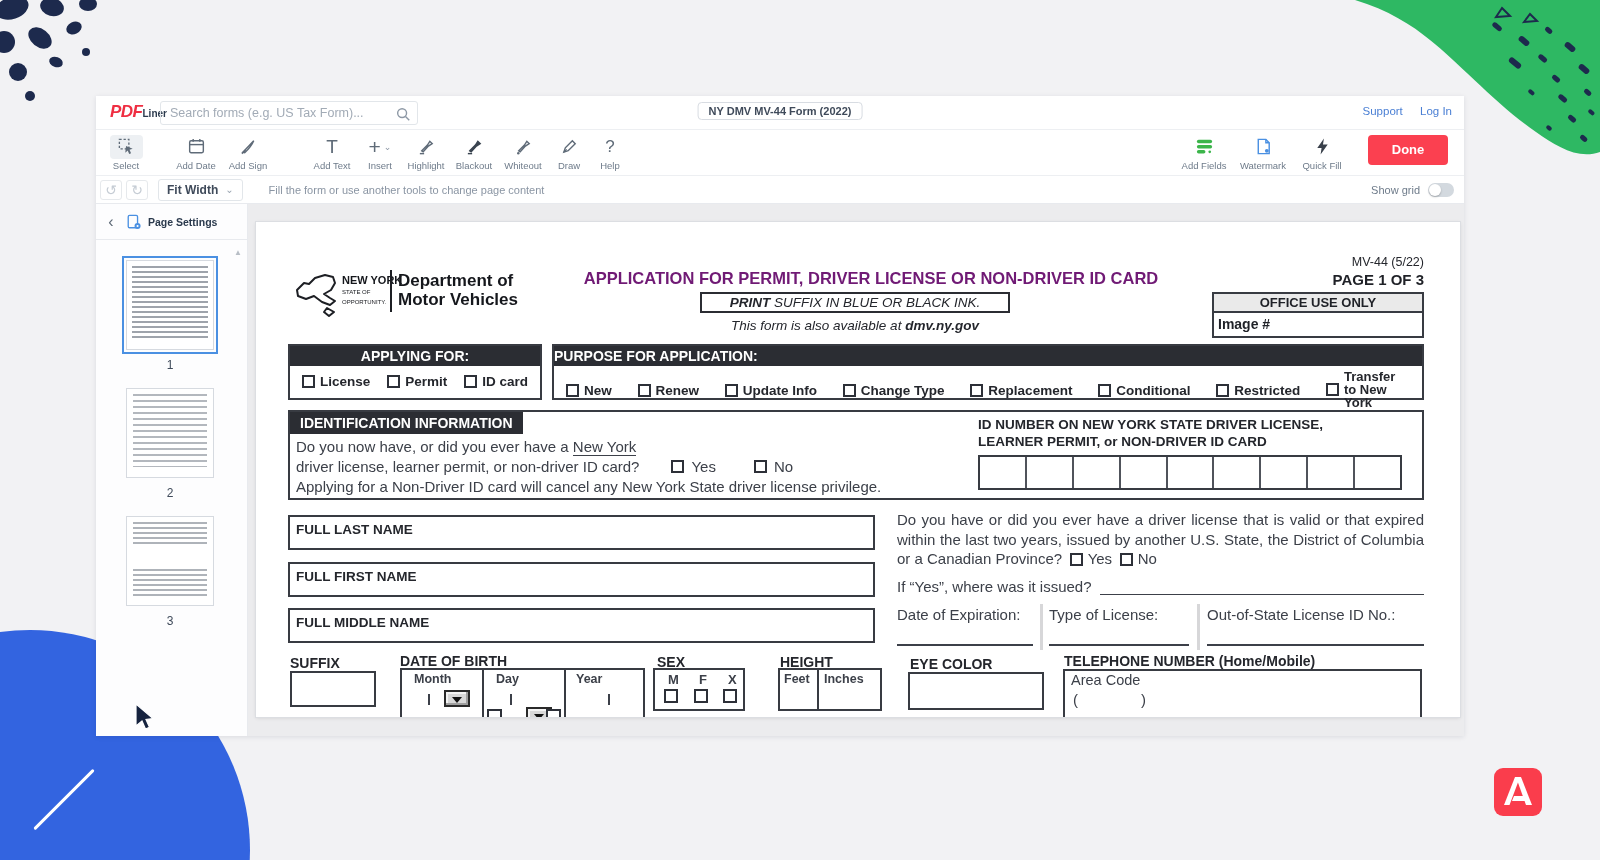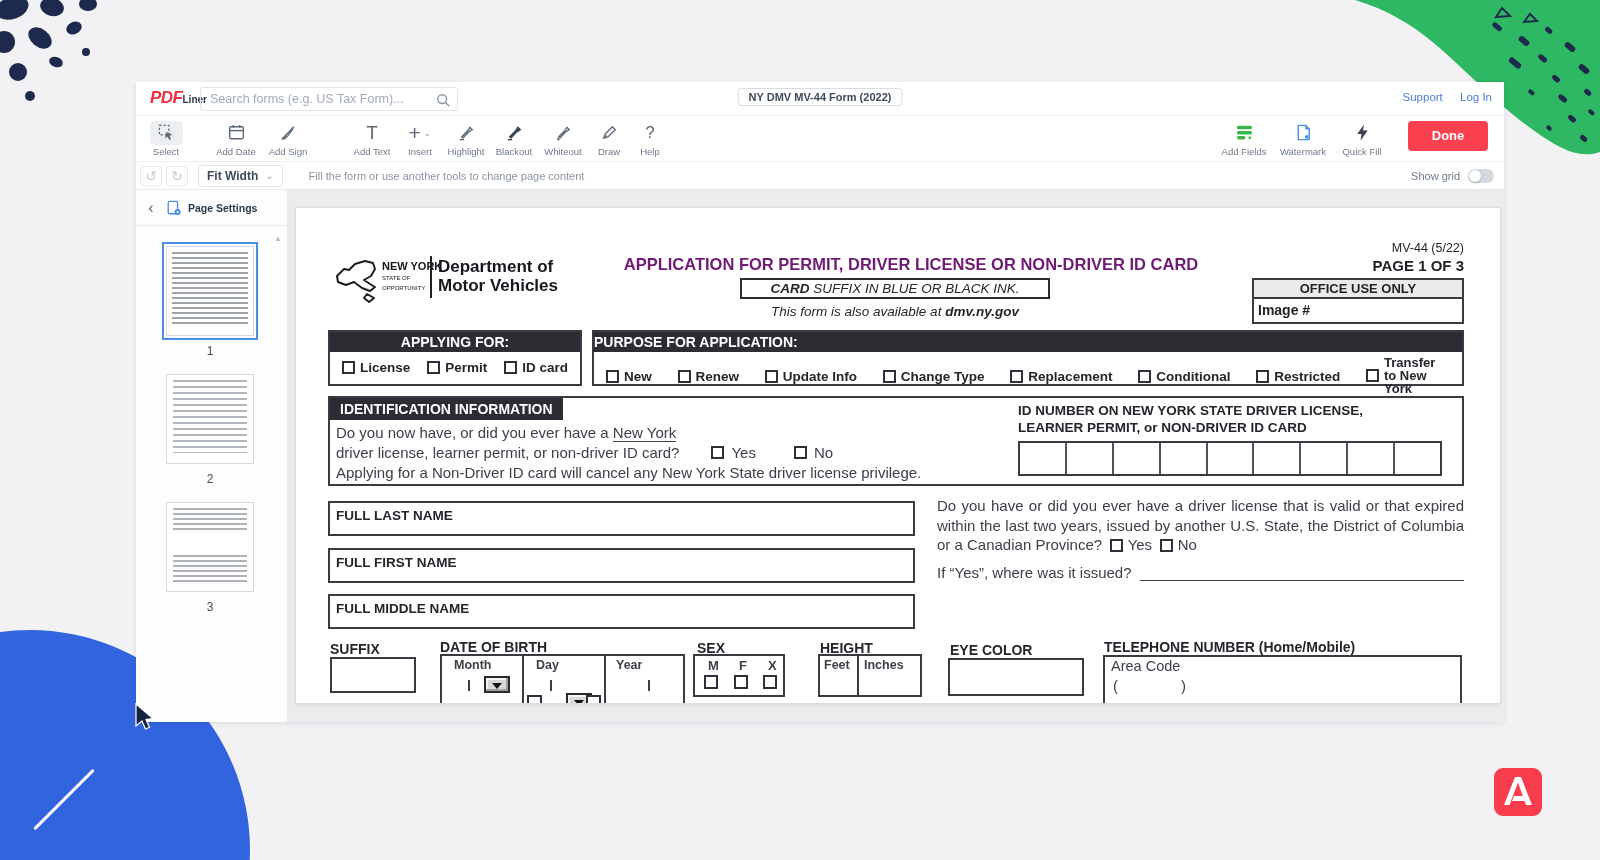--- a/index.html
+++ b/index.html
@@ -14,22 +14,22 @@
   #decor-dots    { right:0; top:0; z-index:2; }
   #decor-circle  { left:-190px; top:630px; width:440px; height:440px; border-radius:50%;
                    background:#3364e0; z-index:1; }
   #decor-slash   { left:22px; top:798px; width:84px; height:3px; background:#fff;
                    border-radius:2px; transform:rotate(-45deg); z-index:2; }
   #decor-cursor  { left:132px; top:702px; z-index:30; }
   #adobe-badge   { left:1494px; top:768px; width:48px; height:48px; border-radius:9px;
                    background:#fa3d4c; z-index:2; }
 
   
-  #app { left:96px; top:82px; width:1368px; height:640px; background:#fff; z-index:10;
-         box-shadow:0 1px 5px rgba(20,30,60,.10); color:#3f4a5a;margin-left:40px; }
+  #app { left:96px; top:96px; width:1368px; height:640px; background:#fff; z-index:10;
+         box-shadow:0 1px 5px rgba(20,30,60,.10); color:#3f4a5a; }
 
   
   .hdr { height:34px; border-bottom:1px solid #edeff2; position:relative; }
   .logo { position:absolute; left:14px; top:7px; line-height:18px; white-space:nowrap; }
   .logo .pdf { color:#ef2e42; font-weight:bold; font-size:17px; font-style:italic; letter-spacing:-.5px;}
   .logo .liner { color:#2b3a4d; font-weight:bold; font-size:10px; }
   .search { position:absolute; left:64px; top:5px; width:258px; height:24px;
             border:1px solid #e2e6ea; border-radius:3px; }
   .search input { width:100%; height:100%; border:0; outline:0; padding:0 26px 0 9px;
                   font-size:12.5px; color:#6b7684; font-family:inherit; background:transparent;}
@@ -371,21 +371,21 @@
           <div style="font-size:6px;">OPPORTUNITY.</div>
         </div>
         <div class="abs" style="left:134px;top:48px;width:2px;height:42px;background:#1d1f24;"></div>
         <div class="abs" style="left:142px;top:49px;font-weight:bold;font-size:17px;line-height:19px;color:#15171c;">
           <div>Department of</div>
           <div>Motor Vehicles</div>
         </div>
 
         <div class="abs" style="left:300px;top:47px;width:630px;text-align:center;font-weight:bold;font-size:16.5px;color:#701a75;">APPLICATION FOR PERMIT, DRIVER LICENSE OR NON-DRIVER ID CARD</div>
         <div class="abs" style="left:444px;top:70px;width:310px;height:21px;border:2px solid #2b2d33;display:flex;align-items:center;justify-content:center;font-size:13.5px;font-style:italic;color:#24262c;">
-          <span style="font-weight:bold;">CARD</span>
+          <span style="font-weight:bold;">PRINT</span>
           <span style="white-space:pre;"> SUFFIX IN BLUE OR BLACK INK.</span>
         </div>
         <div class="abs" style="left:444px;top:96px;width:310px;text-align:center;font-size:13.5px;font-style:italic;color:#24262c;">
           <span>This form is also available at </span><span style="font-weight:bold;">dmv.ny.gov</span>
         </div>
 
         <div class="abs" style="left:968px;top:33px;width:200px;text-align:right;font-size:12.5px;color:#24262c;">MV-44 (5/22)</div>
         <div class="abs" style="left:968px;top:49px;width:200px;text-align:right;font-weight:bold;font-size:15px;color:#1f2127;">PAGE 1 OF 3</div>
         <div class="abs b2" style="left:956px;top:70px;width:212px;height:46px;">
           <div style="height:19px;background:#eaeaea;border-bottom:2px solid #383b42;text-align:center;font-weight:bold;font-size:13px;color:#1f2127;line-height:18px;">OFFICE USE ONLY</div>
@@ -490,20 +490,30 @@
         </div>
 
         <div class="abs" style="left:641px;top:288px;width:527px;font-size:15px;line-height:19.5px;text-align:justify;">
           <span>Do you have or did you ever have a driver license that is valid or that expired within the last two years, issued by another U.S. State, the District of Columbia or a Canadian Province?</span>
           <span style="white-space:nowrap;">&nbsp;<span class="cb"></span>&nbsp;<span>Yes</span>&nbsp;&nbsp;<span class="cb"></span>&nbsp;<span>No</span></span>
         </div>
         <div class="abs" style="left:641px;top:356px;width:527px;display:flex;align-items:flex-end;font-size:15px;">
           <span style="white-space:nowrap;">If “Yes”, where was it issued?</span>
           <div style="flex:1;border-bottom:1.5px solid #3c4049;margin-left:8px;height:16px;"></div>
         </div>
+        <div class="abs" style="left:641px;top:382px;width:527px;height:46px;">
+          <div class="abs" style="left:0;top:2px;font-size:15px;">Date of Expiration:</div>
+          <div class="uline abs" style="left:0;top:40px;width:136px;"></div>
+          <div class="vsep" style="left:143px;top:0;height:46px;"></div>
+          <div class="abs" style="left:152px;top:2px;font-size:15px;">Type of License:</div>
+          <div class="uline abs" style="left:152px;top:40px;width:140px;"></div>
+          <div class="vsep" style="left:300px;top:0;height:46px;"></div>
+          <div class="abs" style="left:310px;top:2px;font-size:15px;white-space:nowrap;">Out-of-State License ID No.:</div>
+          <div class="uline abs" style="left:310px;top:40px;width:217px;"></div>
+        </div>
 
         <div class="abs flabel" style="left:34px;top:433px;font-size:14px;">SUFFIX</div>
         <div class="abs b2" style="left:34px;top:449px;width:86px;height:36px;"></div>
 
         <div class="abs flabel" style="left:144px;top:431px;font-size:14px;">DATE OF BIRTH</div>
         <div class="abs b2" style="left:144px;top:446px;width:245px;height:52px;">
           <div class="abs" style="left:80px;top:0;width:2px;height:48px;background:#383b42;"></div>
           <div class="abs" style="left:162px;top:0;width:2px;height:48px;background:#383b42;"></div>
           <div class="abs" style="left:12px;top:2px;font-weight:bold;font-size:12.5px;">Month</div>
           <div class="abs" style="left:94px;top:2px;font-weight:bold;font-size:12.5px;">Day</div>

